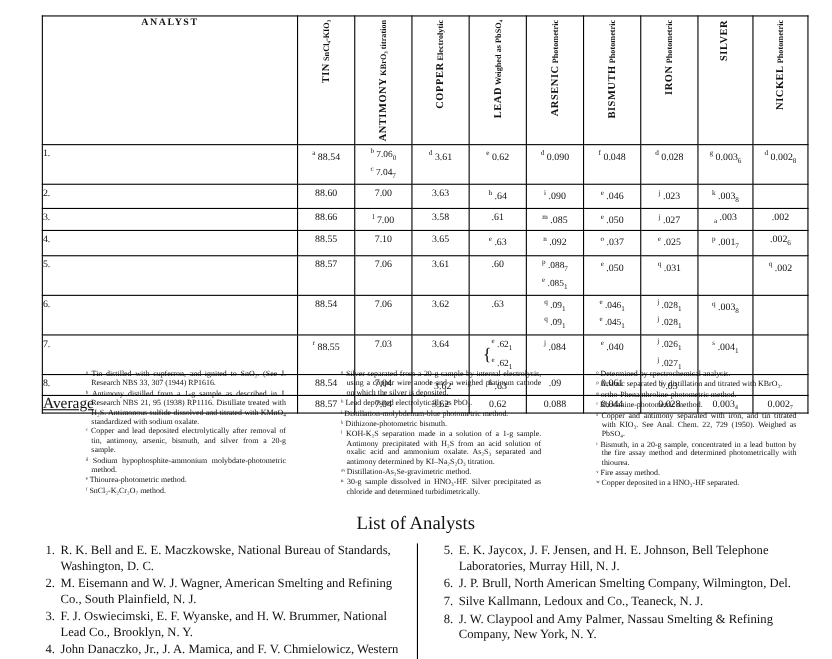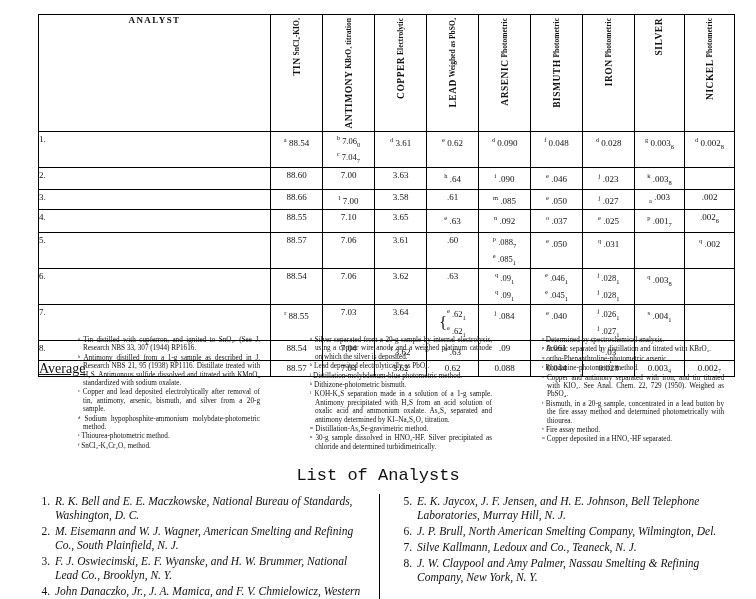--- a/index.html
+++ b/index.html
@@ -82,34 +82,34 @@
   }
   .notes .col{width:33.3%;margin-left:40px;}
   .notes p{margin:0 0 1px 0;text-indent:-5px;padding-left:5px;}
 
   
   .list-title{
     position:absolute;
     left:0;top:452px;width:756px;
     text-align:center;
     font-size:17px;
-    font-family:Liberation Mono, monospace;
+    font-family:Liberation Serif, serif;
   }
   .analysts{
     position:absolute;
     left:34px;top:480px;width:690px;
     display:flex;
     font-size:11.5px;
     line-height:14px;
   }
   .analysts .col{width:50%;padding-right:12px;box-sizing:border-box;}
   .analysts .col.right{padding-left:16px;padding-right:0;border-left:1px solid #000;}
   .analysts .item{display:flex;margin-bottom:2px;}
   .analysts .num{width:16px;flex:0 0 16px;text-align:right;padding-right:5px;}
-  .analysts .txt{flex:1;text-indent:0;font-style:italic;}
+  .analysts .txt{flex:1;text-indent:0;}
   .brace{
     display:inline-block;
     font-size:16px;
     line-height:10px;
     vertical-align:middle;
   }
   .stack{display:inline-block;text-align:left;vertical-align:middle;font-size:8.5px;line-height:10px;}
 </style>
 </head>
 <body>
@@ -269,21 +269,21 @@
         <p>ʰ Lead deposited electrolytically as PbO₂.</p>
         <p>ⁱ Distillation-molybdenum-blue photometric method.</p>
         <p>ᵏ Dithizone-photometric bismuth.</p>
         <p>ˡ KOH-K₂S separation made in a solution of a 1-g sample. Antimony precipitated with H₂S from an acid solution of oxalic acid and ammonium oxalate. As₂S₃ separated and antimony determined by KI–Na₂S₂O₃ titration.</p>
         <p>ᵐ Distillation-As₂Se-gravimetric method.</p>
         <p>ⁿ 30-g sample dissolved in HNO₃-HF. Silver precipitated as chloride and determined turbidimetrically.</p>
       </div>
     <div class="col" id="notes-col3">
         <p>ᵒ Determined by spectrochemical analysis.</p>
         <p>ᵖ Arsenic separated by distillation and titrated with KBrO₃.</p>
-        <p>ᵠ ortho-Phenanthroline-photometric arsenic.</p>
+        <p>ᵠ ortho-Phenanthroline-photometric method.</p>
         <p>ʳ Rhodanine-photometric method.</p>
         <p>ˢ Copper and antimony separated with iron, and tin titrated with KIO₃. See Anal. Chem. 22, 729 (1950). Weighed as PbSO₄.</p>
         <p>ᵗ Bismuth, in a 20-g sample, concentrated in a lead button by the fire assay method and determined photometrically with thiourea.</p>
         <p>ᵛ Fire assay method.</p>
         <p>ʷ Copper deposited in a HNO₃-HF separated.</p>
       </div>
   </div>
 
   <div class="list-title">List of Analysts</div>
 

